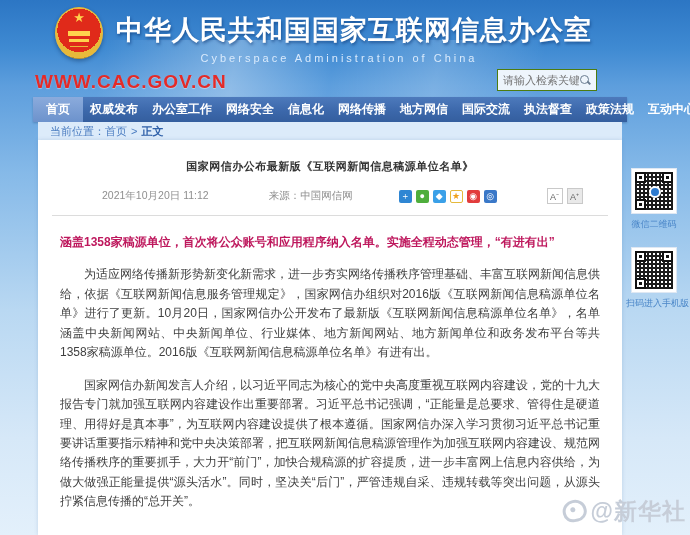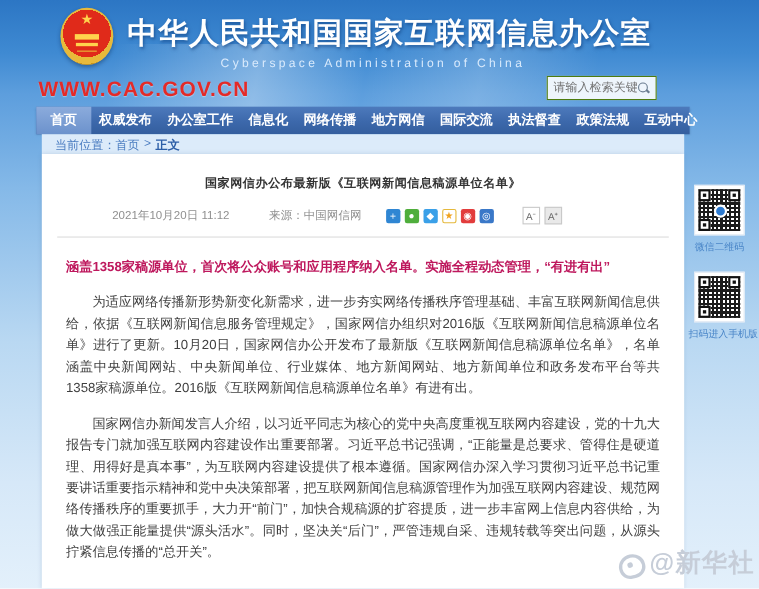--- a/index.html
+++ b/index.html
@@ -52,21 +52,21 @@
     font-size:11px; color:#4a7cc0; }
   .breadcrumb .sep { margin:0 4px; }
   .breadcrumb .cur { color:#2d5fa8; font-weight:bold; }
   .breadcrumb a { color:#4a7cc0; text-decoration:none; }
 
   
   .card { position:absolute; left:38px; top:140px; width:584px; height:395px; background:#ffffff;
     box-shadow:0 0 4px rgba(60,100,150,.2); }
   .article-title { margin-top:19px; text-align:center; font-size:11px; font-weight:bold; color:#333; letter-spacing:.5px; }
   .meta-row { display:flex; align-items:center; margin-top:14px; padding:0 30px 0 64px;
-    font-size:10.5px; color:#8f8f8f; }
+    font-size:10.5px; color:#8f8f8f;gap:24px; }
   .meta-source { margin-left:36px; }
   .share-row { display:flex; gap:4px; margin-left:22px; }
   .sicon { width:13px; height:13px; border-radius:2px; display:flex; align-items:center; justify-content:center;
     font-size:9px; color:#fff; line-height:1; cursor:pointer; }
   .s1 { background:#2f86d3; } .s2 { background:#4fae3c; } .s3 { background:#3aa0e8; }
   .s4 { background:#fff; border:1px solid #e5b93c; color:#f0a21c; } .s5 { background:#e23c3c; } .s6 { background:#3a78c8; }
   .meta-links { margin-left:auto; display:flex; gap:10px; font-size:11px; color:#404040; }
   .meta-links span { cursor:pointer; }
   .font-btns { margin-left:26px; display:flex; gap:4px; }
   .fbtn { width:16px; height:16px; border:1px solid #c9c9c9; display:flex; align-items:center; justify-content:center;
@@ -86,21 +86,21 @@
                repeating-linear-gradient(90deg,#1b1b1b 0 2px,#ffffff 2px 4px); }
   .fd { position:absolute; width:11px; height:11px; border:2px solid #111; background:#fff; }
   .fd::after { content:""; position:absolute; left:2px; top:2px; right:2px; bottom:2px; background:#111; }
   .fd.tl { left:3px; top:3px; } .fd.tr { right:3px; top:3px; } .fd.bl { left:3px; bottom:3px; }
   .qr-logo { position:absolute; left:17px; top:17px; width:12px; height:12px; background:#2e7bd0;
     border:2px solid #fff; border-radius:50%; }
   .qr-caption { margin-top:4px; font-size:9px; color:#4a86c8; white-space:nowrap; }
   .qr2 { margin-top:16px; }
 
   
-  .watermark { position:absolute; right:4px; top:496px; display:flex; align-items:center;
+  .watermark { position:absolute; right:4px; top:496px; display:flex; align-items:flex-start;
     color:#c6cdd8; font-size:23px; font-weight:bold; letter-spacing:1px; }
   .wm-icon { position:relative; width:24px; height:24px; margin-right:5px; transform:rotate(-12deg); }
   .wm-icon::before { content:""; position:absolute; left:0; top:4px; width:18px; height:16px;
     border:3px solid #c6cdd8; border-radius:50% 50% 45% 10px; }
   .wm-icon::after { content:""; position:absolute; left:8px; top:11px; width:5px; height:5px;
     background:#c6cdd8; border-radius:50%; }
 </style>
 </head>
 <body>
 
@@ -120,20 +120,21 @@
 <div class="site-url">WWW.CAC.GOV.CN</div>
 <div class="search-box">
   <input placeholder="请输入检索关键词" style="">
   <span class="mag"></span>
 </div>
 
 <div class="nav">
   <a class="active" href="#">首页</a>
   <a href="#">权威发布</a>
   <a href="#">办公室工作</a>
+  <a href="#">网络安全</a>
   <a href="#">信息化</a>
   <a href="#">网络传播</a>
   <a href="#">地方网信</a>
   <a href="#">国际交流</a>
   <a href="#">执法督查</a>
   <a href="#">政策法规</a>
   <a href="#">互动中心</a>
 
 </div>
 

